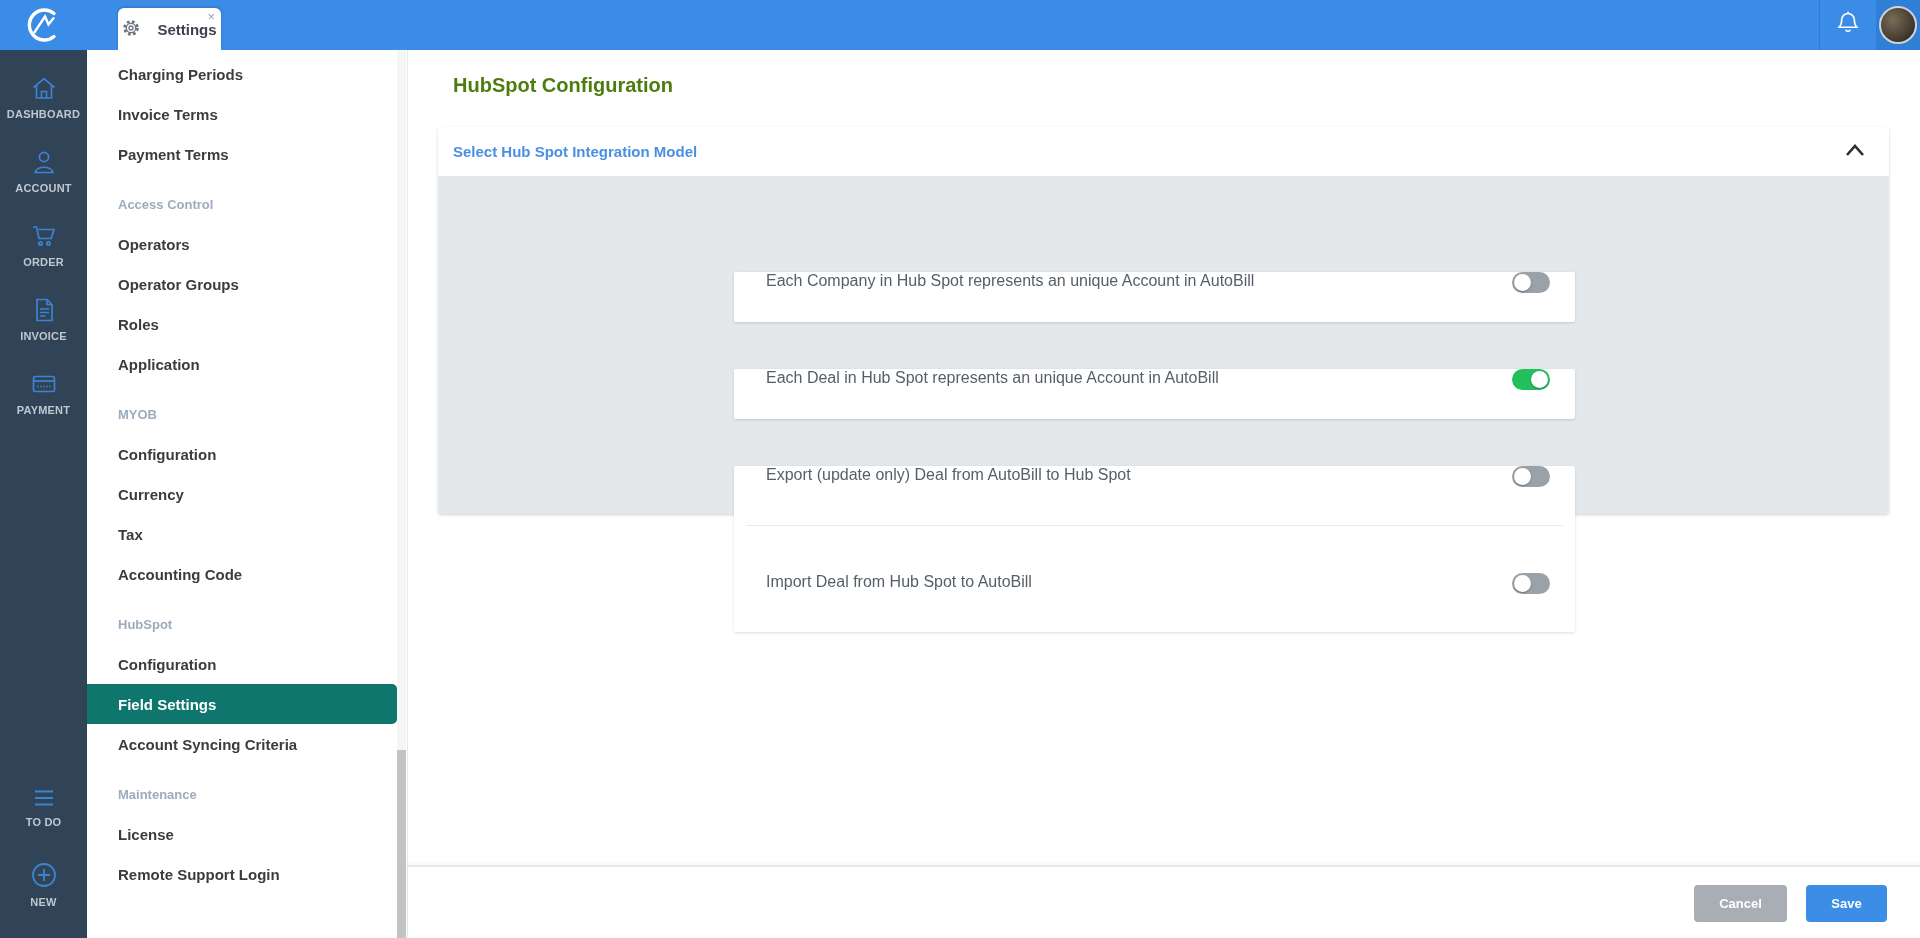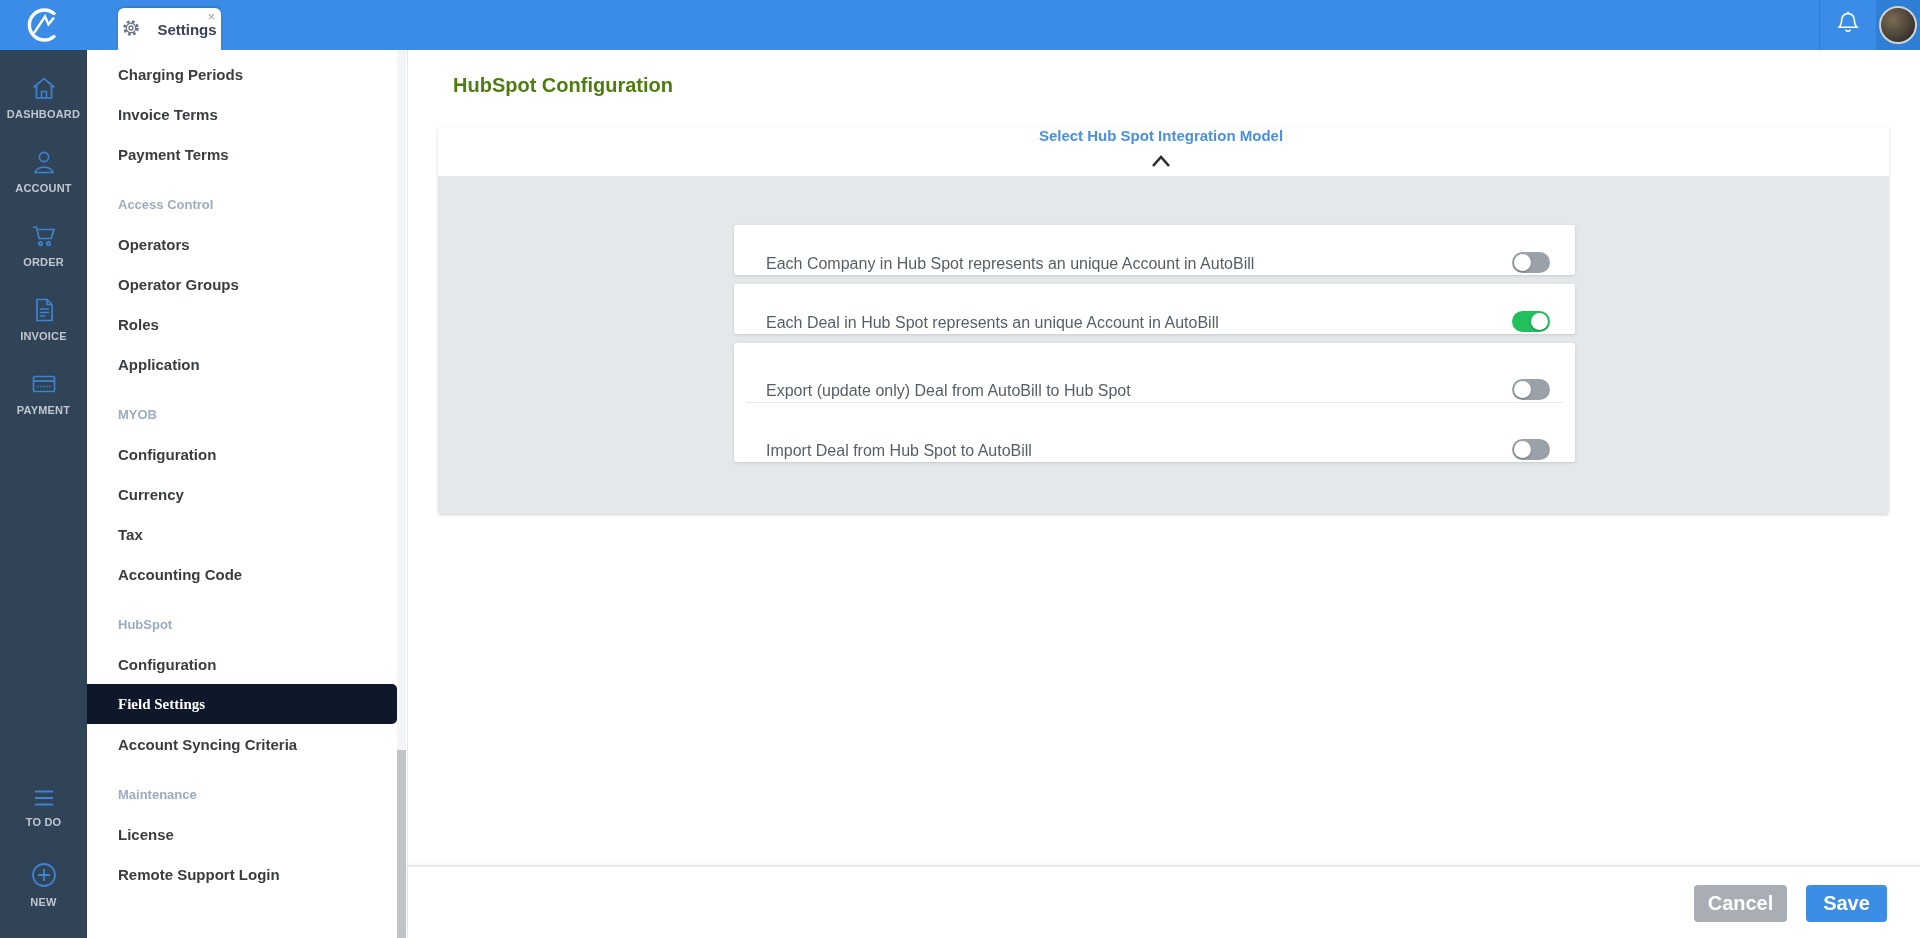--- a/index.html
+++ b/index.html
@@ -27,47 +27,47 @@
   .bell-box { width:56px; display:flex; align-items:center; justify-content:center; cursor:pointer; }
   .avatar-box { width:44px; background:#2f7fd6; display:flex; align-items:center; justify-content:center; cursor:pointer; }
   .avatar { width:38px; height:38px; border-radius:50%; border:2px solid #cfd3d8; background:radial-gradient(circle at 35% 35%, #7a6c55, #4a4236 55%, #201d18); }
 
   
   .body-row { flex:1; display:flex; position:relative; }
 
   
   .settings-menu { width:321px; background:#fff; border-right:1px solid #e8e8e8; position:relative; padding-top:4px; flex-shrink:0; overflow:hidden;text-align:center; }
   .menu-item { height:40px; display:flex; align-items:center; padding-left:31px; font-size:15px; font-weight:bold; color:#3a3d40; cursor:pointer; }
-  .menu-item.active { background:#0f172a; color:#fff; width:310px; border-radius:0 5px 5px 0;font-family:Liberation Serif, serif; }
+  .menu-item.active { background:#0f766e; color:#fff; width:310px; border-radius:0 5px 5px 0; }
   .menu-header { height:40px; margin-top:10px; display:flex; align-items:center; padding-left:31px; font-size:13px; font-weight:bold; color:#9cacbe; }
   .menu-track { position:absolute; top:0; right:1px; width:9px; height:100%; background:#f4f5f6; }
   .menu-thumb { position:absolute; right:1px; width:9px; top:700px; height:188px; background:#c1c4c7; cursor:pointer; }
 
   
   .main { flex:1; position:relative; background:#fff; }
   .page-title { margin:24px 0 30px 45px; font-size:20px; color:#4d7c0f; }
   .card { margin:0 31px 0 30px; box-shadow:0 1px 3px rgba(0,0,0,.18); border-radius:3px; }
-  .card-header { height:49px; background:#fff; display:flex; align-items:center; justify-content:space-between; padding:0 20px 0 15px; border-radius:3px 3px 0 0;flex-direction:column; }
+  .card-header { height:49px; background:#fff; display:flex; align-items:center; justify-content:space-between; padding:0 20px 0 15px; border-radius:3px 3px 0 0; }
   .card-title { font-size:15px; font-weight:bold; color:#4a90e2; }
   .collapse-btn { width:28px; height:28px; display:flex; align-items:center; justify-content:center; cursor:pointer; background:none; border:none; }
   .card-panel { height:338px; background:#e5e8eb; padding:49px 0 0 296px; border-radius:0 0 3px 3px; }
   .toggle-col { width:841px; }
   .toggle-box { background:#fff; border-radius:2px; box-shadow:0 1px 3px rgba(0,0,0,.14); margin-bottom:9px; }
-  .toggle-row { height:50px; display:flex; align-items:flex-end; justify-content:space-between; padding:0 25px 2px 32px; }
+  .toggle-row { height:50px; display:flex; align-items:flex-start; justify-content:space-between; padding:0 25px 16px 32px;margin-top:47px; }
   .toggle-box.double .toggle-row { height:59px;gap:24px; }
   .row-divider { height:1px; background:#e9eaec; margin:0 12px; }
   .toggle-label { font-size:16px; color:#555f68; }
   .switch { width:38px; height:21px; border-radius:11px; background:#9aa1a8; position:relative; display:inline-block; flex-shrink:0; cursor:pointer; }
   .switch .knob { position:absolute; width:17px; height:17px; top:2px; left:2px; background:#fff; border-radius:50%; box-shadow:0 1px 2px rgba(0,0,0,.3); }
   .switch.on { background:#22c05c; }
   .switch.on .knob { left:auto; right:2px; }
 
   
   .footer { position:absolute; left:0; right:0; bottom:0; height:73px; background:#fff; border-top:2px solid #e9e9e9; box-shadow:0 -2px 4px rgba(0,0,0,.04); display:flex; align-items:flex-start; justify-content:flex-end; padding:18px 33px 0 0; gap:19px; }
-  .btn { height:37px; border:none; border-radius:4px; color:#fff; font-family:"Liberation Sans", sans-serif; font-size:20px; font-weight:bold; cursor:pointer; }
+  .btn { height:37px; border:none; border-radius:4px; color:#fff; font-family:"Liberation Sans", sans-serif; font-size:13px; font-weight:bold; cursor:pointer; }
   .btn-cancel { width:93px; background:#a9aeb5; }
   .btn-save { width:81px; background:#3b8de6; }
 </style>
 </head>
 <body>
 
 <div class="app">
 
   <aside class="left-rail">
     <div class="logo-box">

